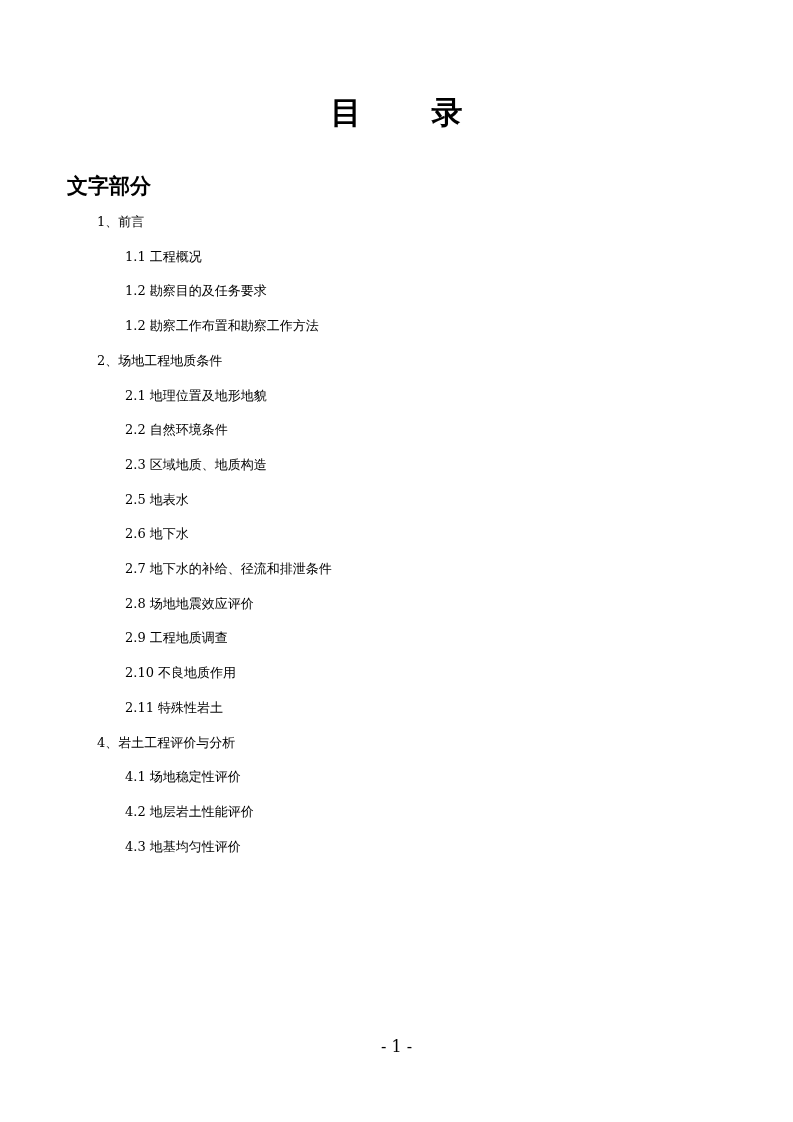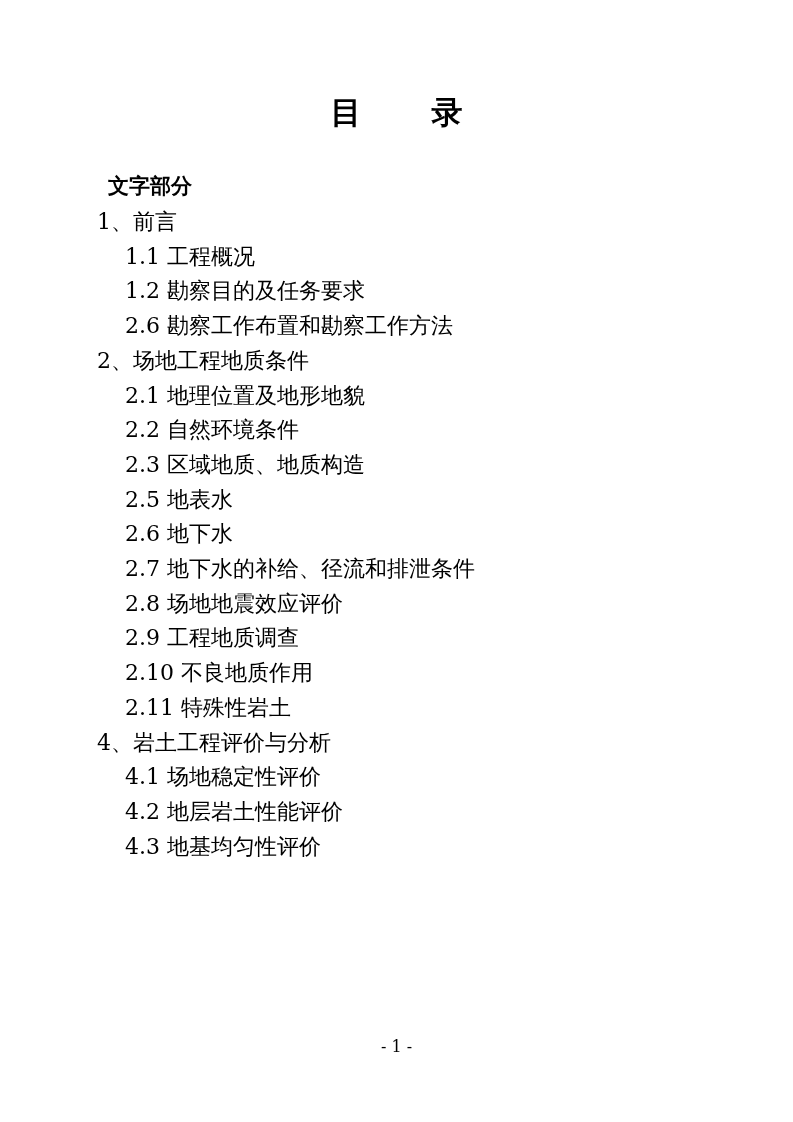--- a/index.html
+++ b/index.html
@@ -20,28 +20,28 @@
   .doc-title {
     padding-top: 95px;
     display: flex;
     justify-content: center;
     gap: 70px;
     font-size: 31px;
     font-weight: 700;
     line-height: 34px;
   }
   .section-heading {
-    margin: 44px 0 0 108px;
+    margin: 44px 0 0 67px;
     font-size: 21px;
     font-weight: 700;
     line-height: 26px;
   }
   .toc-list {
     margin: 6px 0 0 97px;
-    font-size: 22px;
+    font-size: 13px;
     line-height: 34.7px;
   }
   .toc-item {
     white-space: pre;
   }
   .toc-item.level-2 {
     padding-left: 28px;
   }
   .page-footer {
     position: absolute;
@@ -62,21 +62,21 @@
     <span>目</span>
     <span>录</span>
   </div>
 
   <div class="section-heading">文字部分</div>
 
   <div class="toc-list">
       <div class="toc-item level-1">1、前言</div>
       <div class="toc-item level-2">1.1 工程概况</div>
       <div class="toc-item level-2">1.2 勘察目的及任务要求</div>
-      <div class="toc-item level-2">2.6 勘察工作布置和勘察工作方法</div>
+      <div class="toc-item level-2">1.2 勘察工作布置和勘察工作方法</div>
       <div class="toc-item level-1">2、场地工程地质条件</div>
       <div class="toc-item level-2">2.1 地理位置及地形地貌</div>
       <div class="toc-item level-2">2.2 自然环境条件</div>
       <div class="toc-item level-2">2.3 区域地质、地质构造</div>
       <div class="toc-item level-2">2.5 地表水</div>
       <div class="toc-item level-2">2.6 地下水</div>
       <div class="toc-item level-2">2.7 地下水的补给、径流和排泄条件</div>
       <div class="toc-item level-2">2.8 场地地震效应评价</div>
       <div class="toc-item level-2">2.9 工程地质调查</div>
       <div class="toc-item level-2">2.10 不良地质作用</div>

